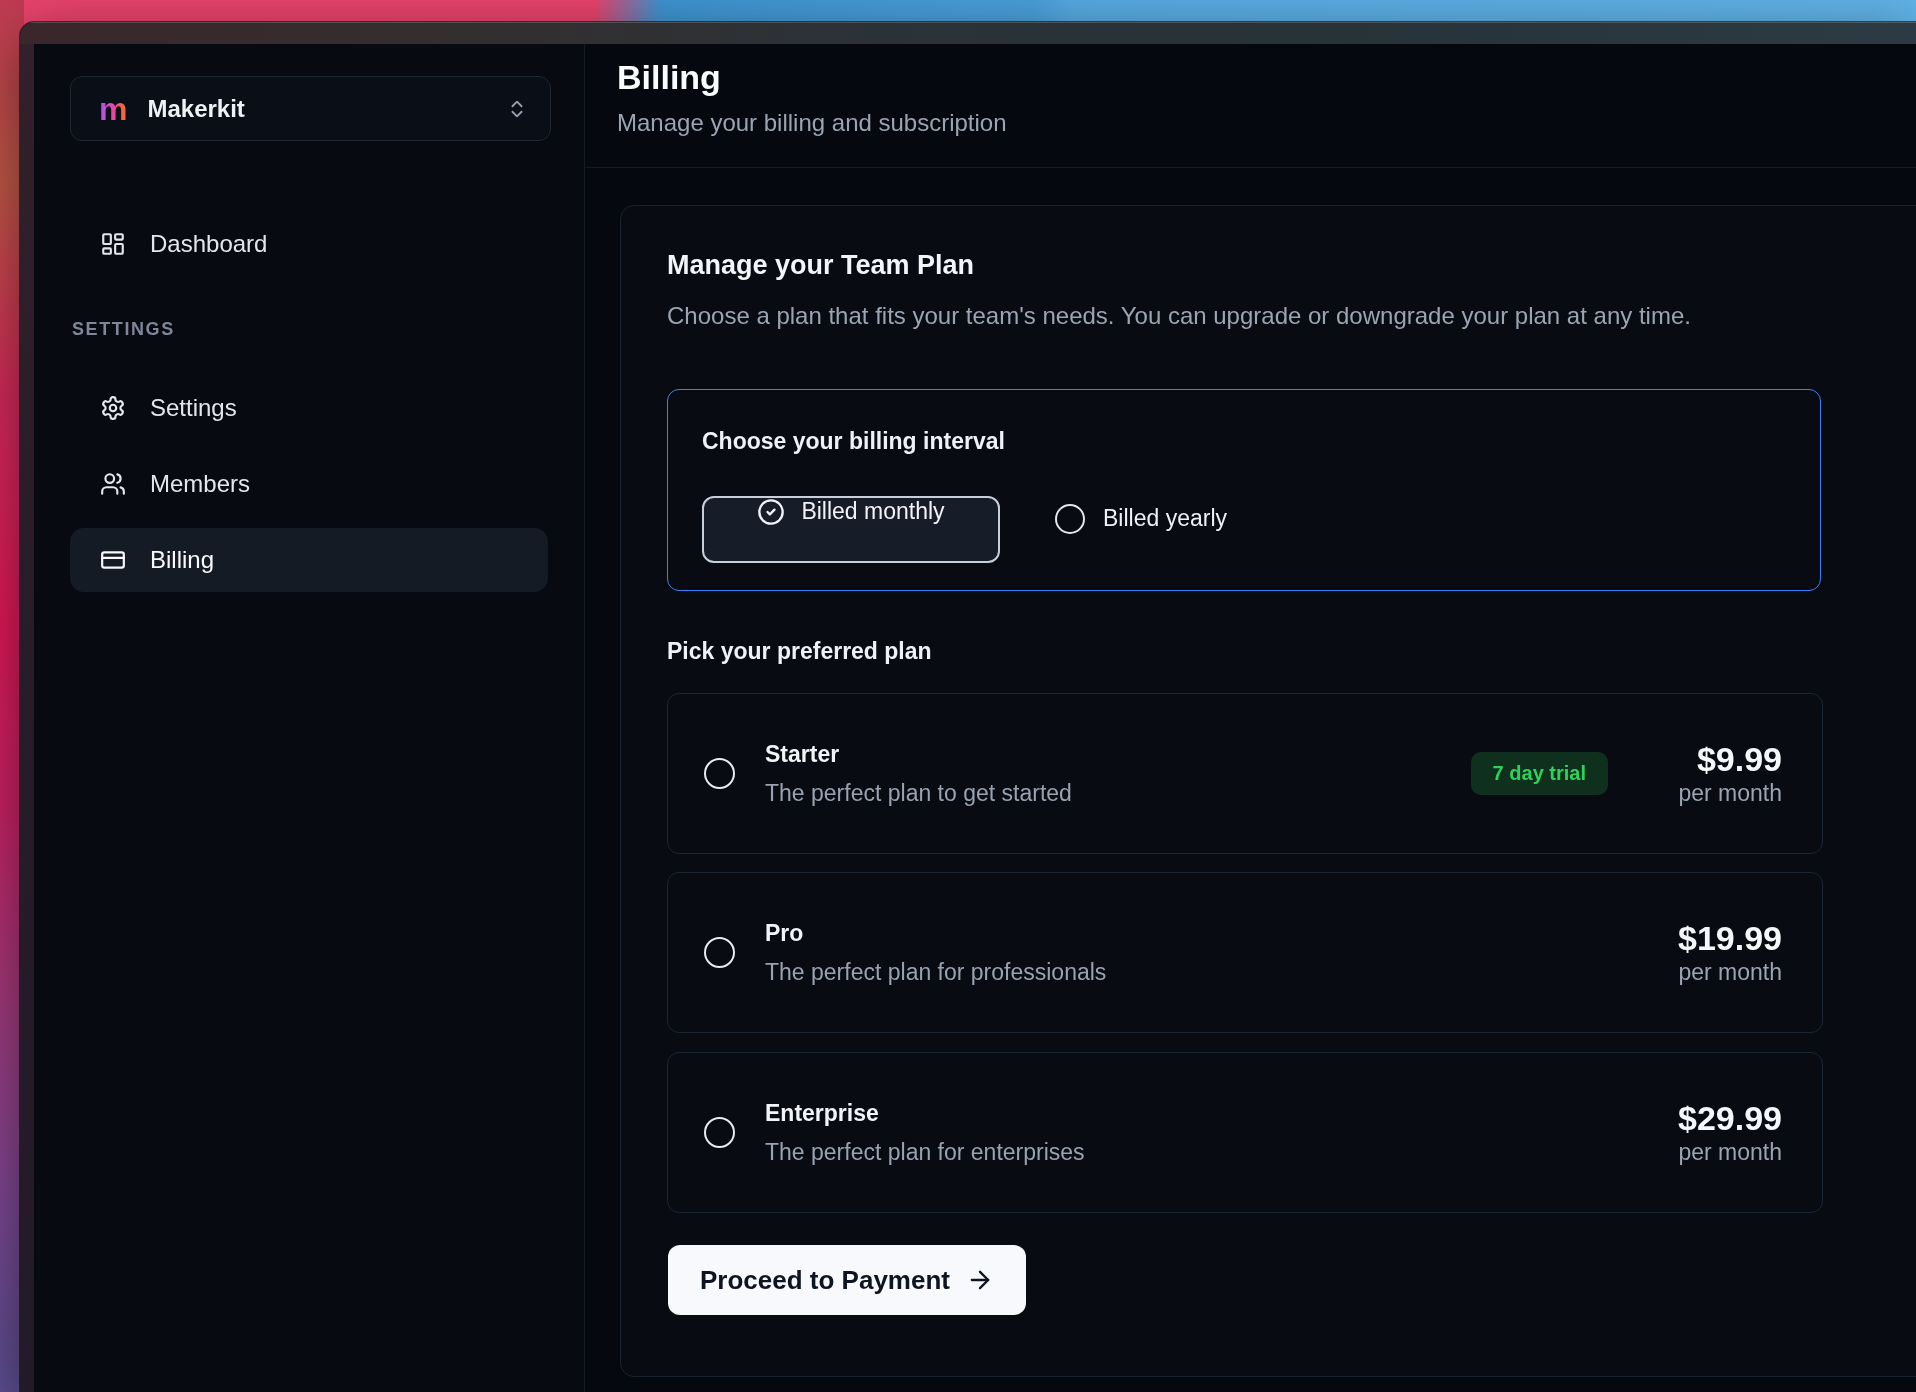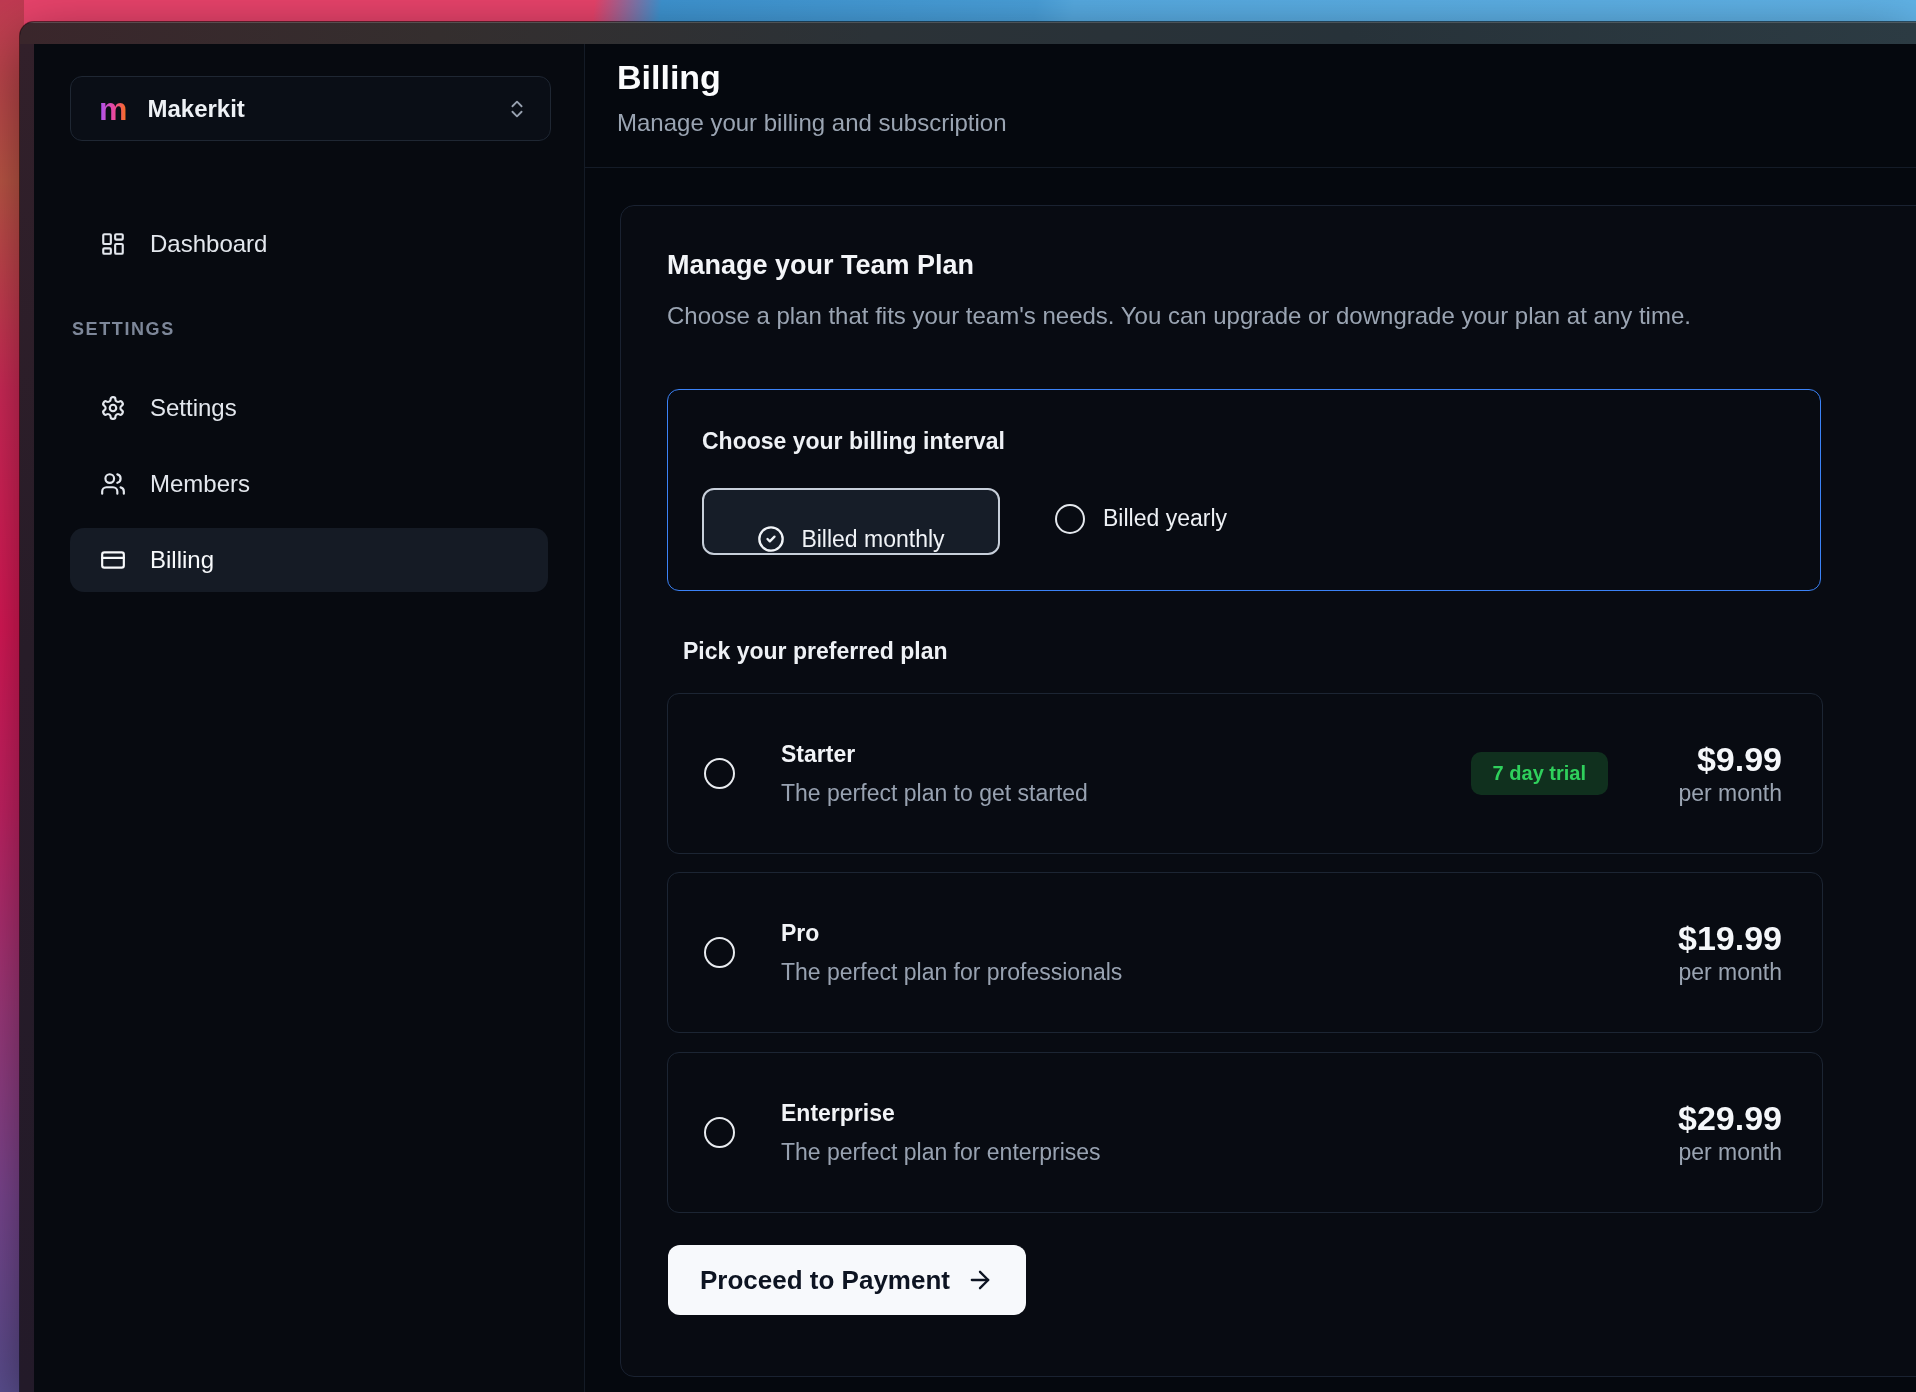--- a/index.html
+++ b/index.html
@@ -54,36 +54,36 @@
   .page-subtitle{margin:12px 0 0 0;font-size:24px;color:#9aa4b2;}
 
   .card{position:absolute;left:35px;top:161px;width:1320px;height:1172px;
     border:1px solid #1a2231;border-radius:14px;background:#080b12;}
   .card-title{position:absolute;left:46px;top:44px;font-size:27px;font-weight:700;color:#f3f5f8;}
   .card-desc{position:absolute;left:46px;top:96px;width:1262px;font-size:24px;color:#9aa4b2;white-space:nowrap;overflow:hidden;}
 
   .interval-box{position:absolute;left:46px;top:183px;width:1154px;height:202px;
     border:1px solid #3b82f6;border-radius:12px;}
   .interval-label{position:absolute;left:34px;top:38px;font-size:23px;font-weight:700;color:#eef1f5;}
-  .pill{position:absolute;left:34px;top:98px;width:298px;height:67px;
+  .pill{position:absolute;left:34px;top:106px;width:298px;height:67px;
     border:2px solid #c7cfda;border-radius:12px;background:#161d28;
-    display:flex;align-items:flex-end;justify-content:center;gap:16px;
+    display:flex;align-items:flex-start;justify-content:center;gap:16px;
     font-size:23px;color:#f0f3f7;cursor:pointer;}
   .radio-yearly{position:absolute;left:387px;top:95px;height:67px;
     display:flex;align-items:center;gap:18px;font-size:23px;color:#edf0f4;cursor:pointer;}
   .radio-circle{width:30px;height:30px;border:2.5px solid #e3e7ec;border-radius:50%;flex:none;}
 
-  .pick-label{position:absolute;left:46px;top:432px;font-size:23px;font-weight:700;color:#eef1f5;margin-left:16px;}
+  .pick-label{position:absolute;left:46px;top:432px;font-size:23px;font-weight:700;color:#eef1f5;}
 
   .plan-row{position:absolute;left:46px;width:1156px;height:161px;
     border:1px solid #1c2533;border-radius:12px;
     display:flex;align-items:center;padding:0 40px 0 36px;cursor:pointer;}
   .plan-row.r0{top:487px;} .plan-row.r1{top:666px;} .plan-row.r2{top:846px;}
   .plan-radio{width:31px;height:31px;border:2.5px solid #e8ebef;border-radius:50%;flex:none;}
-  .plan-info{margin-left:46px;}
+  .plan-info{margin-left:30px;}
   .plan-name{font-size:23px;font-weight:700;color:#f2f4f7;}
   .plan-desc{margin-top:12px;font-size:23px;color:#98a2b1;}
   .flex-sp{flex:1;}
   .badge{background:#10301e;color:#2fd05c;font-size:20px;font-weight:700;
     padding:10px 22px;border-radius:10px;margin-right:44px;white-space:nowrap;}
   .price-col{text-align:right;min-width:130px;}
   .price{font-size:34px;font-weight:700;color:#f5f7fa;}
   .period{margin-top:1px;font-size:23px;color:#9aa4b2;}
 
   .proceed-btn{position:absolute;left:47px;top:1039px;height:70px;padding:0 32px;

